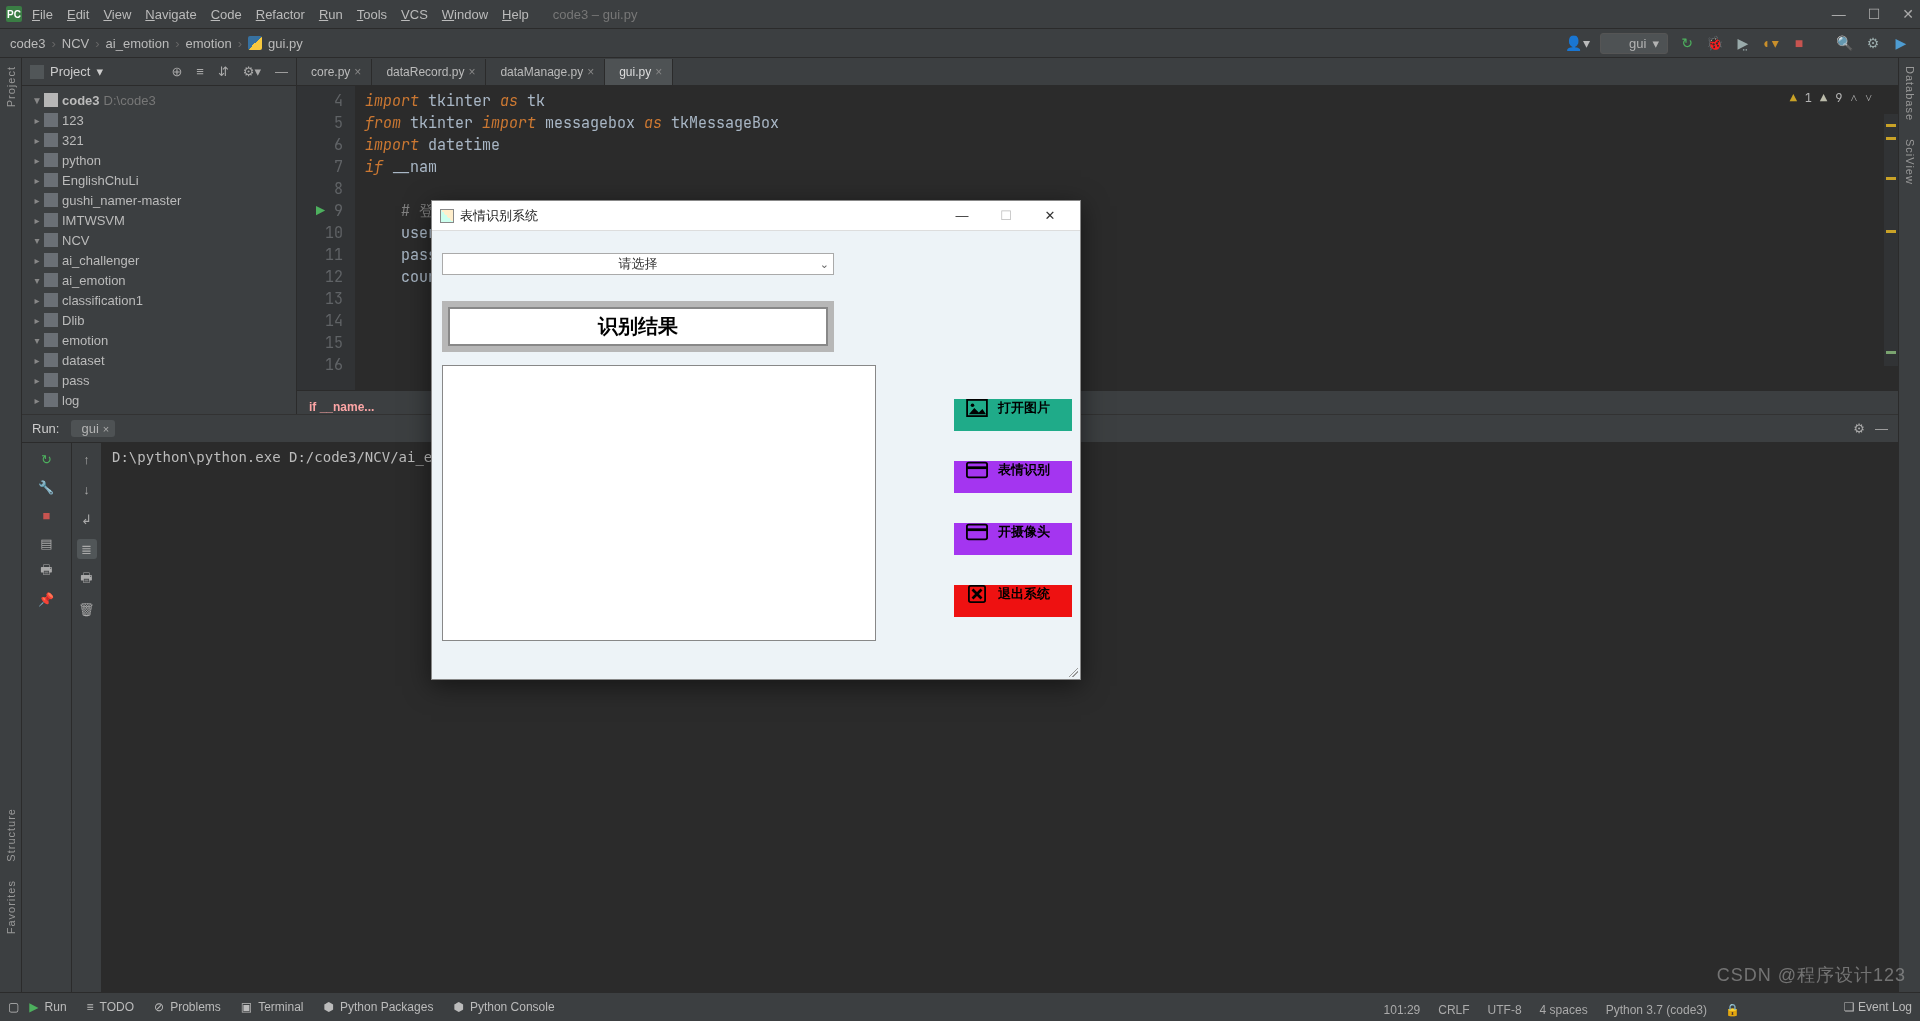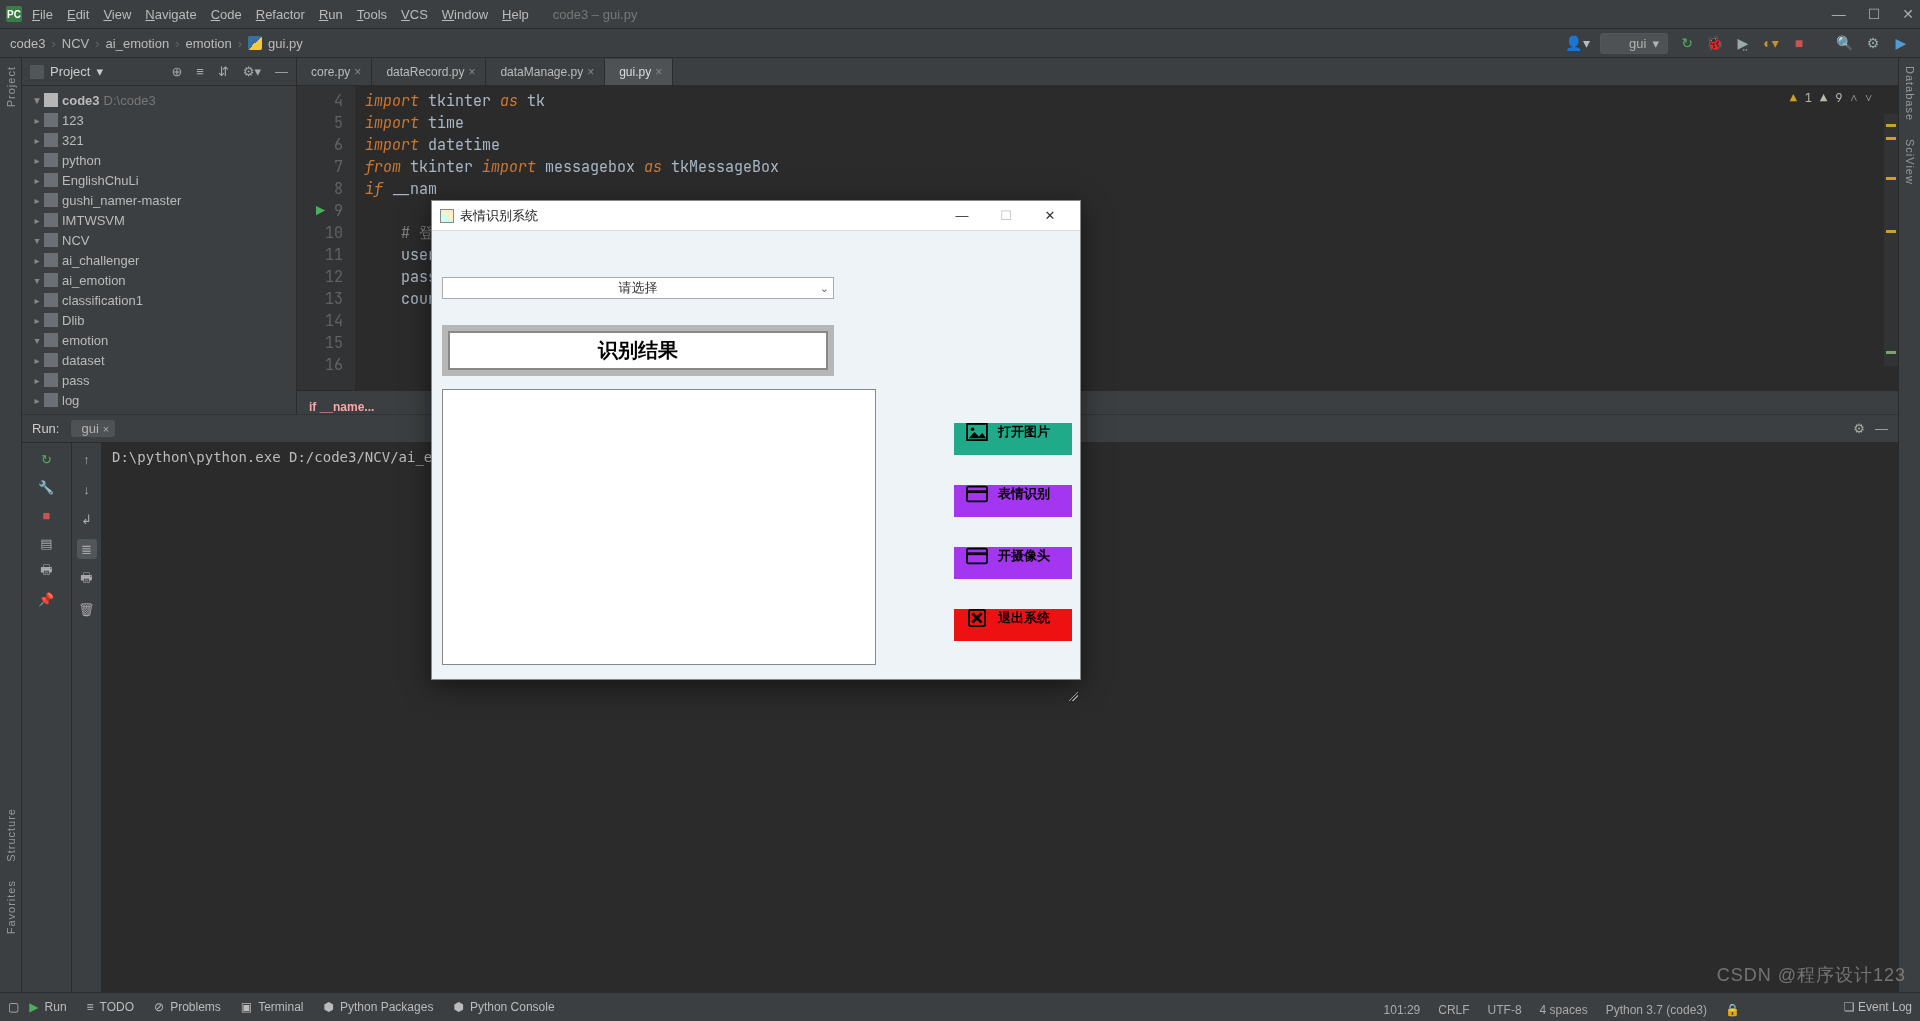--- a/index.html
+++ b/index.html
@@ -82,21 +82,21 @@
   .sb-tool .tri { color:#4db05e;}
   .sb-right { margin-left:auto; display:flex; gap:18px; align-items:center;}
   .watermark { position:absolute; right:14px; bottom:34px; color:#a3a3a3; font-size:18px; opacity:.6; letter-spacing:1px; pointer-events:none;}
   
   .dialog { position:absolute; left:431px; top:200px; width:650px; height:480px; background:#edf3f7; border:1px solid #888; box-shadow:0 6px 24px rgba(0,0,0,.5);}
   .dlg-title { height:30px; background:#fff; border-bottom:1px solid #ddd; display:flex; align-items:center; padding:0 8px; color:#222;}
   .dlg-title .tk-ic { width:14px; height:14px; border:1px solid #888; margin-right:6px; background:linear-gradient(45deg,#cfe 50%,#fec 50%);}
   .dlg-title .spacer{flex:1;}
   .dlg-title .wbtn { width:44px; text-align:center; color:#333;}
   .dlg-title .wbtn.disabled{color:#bbb;}
-  .dlg-body { position:relative; padding:10px; height:calc(100% - 30px);margin-top:24px;}
+  .dlg-body { position:relative; padding:10px; height:calc(100% - 30px);}
   .combo { position:absolute; left:10px; top:22px; width:392px; height:22px; background:#fff; border:1px solid #aaa; display:flex; align-items:center; justify-content:center; color:#333; font-size:13px;}
   .combo .dd { position:absolute; right:4px; color:#666; font-size:11px;}
   .result-frame { position:absolute; left:10px; top:70px; width:392px; padding:6px; background:#b7b7b7;}
   .result-inner { border:2px solid #888; background:#fff; text-align:center; padding:4px 0; font-family:"SimSun","NSimSun",serif; font-size:20px; color:#000; font-weight:bold;}
   .canvas { position:absolute; left:10px; top:134px; width:434px; height:276px; background:#fff; border:1px solid #888;}
   .sidebtns { position:absolute; right:8px; top:168px; width:118px; display:flex; flex-direction:column; gap:30px;}
   .tkbtn { height:32px; display:flex; align-items:flex-start; padding-left:12px; gap:10px; font-family:"Microsoft YaHei",sans-serif; font-size:13px; color:#000; font-weight:bold;}
   .tkbtn svg { width:22px; height:18px;}
   .tkbtn.teal { background:#1fab89;}
   .tkbtn.purple { background:#a435f0;}
@@ -308,23 +308,22 @@
               <div>10</div>
               <div>11</div>
               <div>12</div>
               <div>13</div>
               <div>14</div>
               <div>15</div>
               <div>16</div>
             </div>
           <div class="code" id="code">
               <div><span class="kw">import</span> tkinter <span class="kw">as</span> tk</div>
-              <div><span class="kw">import</span> time</div>
+              <div><span class="kw">from</span> tkinter <span class="kw">import</span> messagebox <span class="kw">as</span> tkMessageBox</div>
               <div><span class="kw">import</span> datetime</div>
-              <div><span class="kw">from</span> tkinter <span class="kw">import</span> messagebox <span class="kw">as</span> tkMessageBox</div>
               <div><span class="kw">if</span> __nam</div>
               <div>&nbsp;</div>
               <div>&nbsp;&nbsp;&nbsp;&nbsp;<span class="cm"># 登</span></div>
               <div>&nbsp;&nbsp;&nbsp;&nbsp;user</div>
               <div>&nbsp;&nbsp;&nbsp;&nbsp;pass</div>
               <div>&nbsp;&nbsp;&nbsp;&nbsp;coun</div>
               <div>&nbsp;</div>
               <div>&nbsp;</div>
             </div>
           <div class="inspections">

